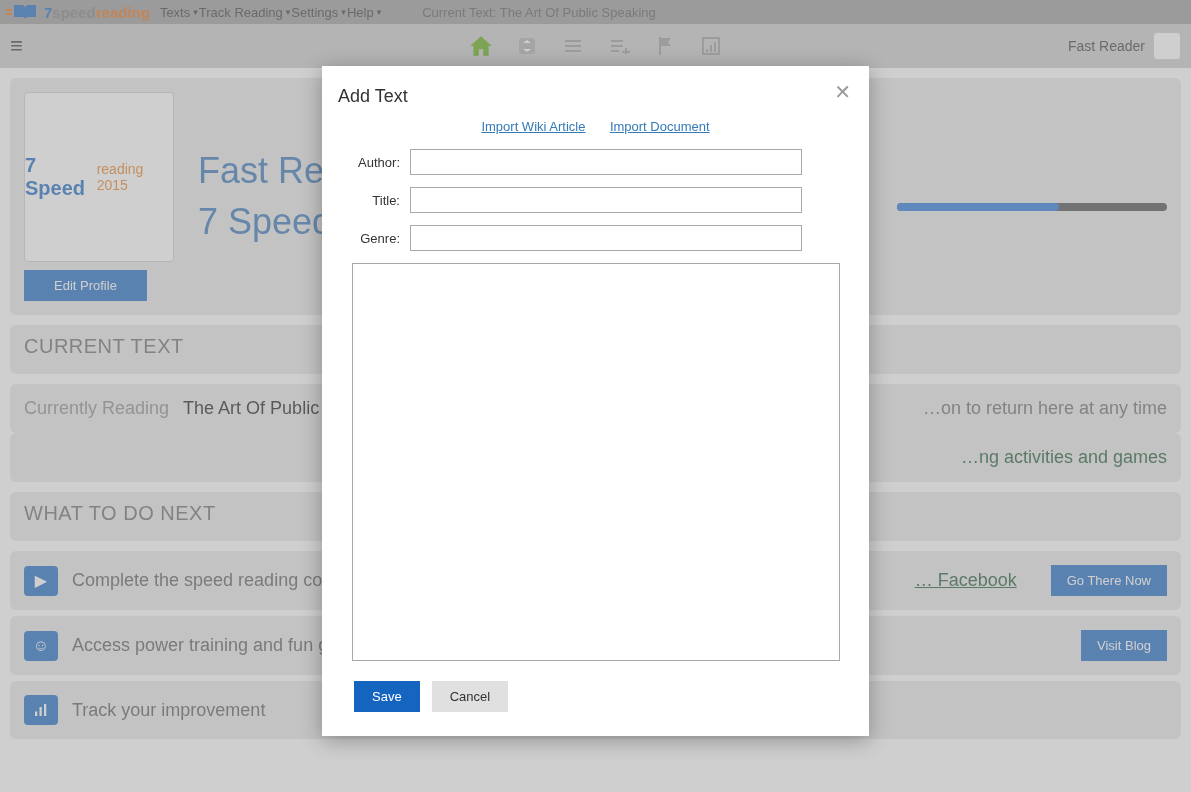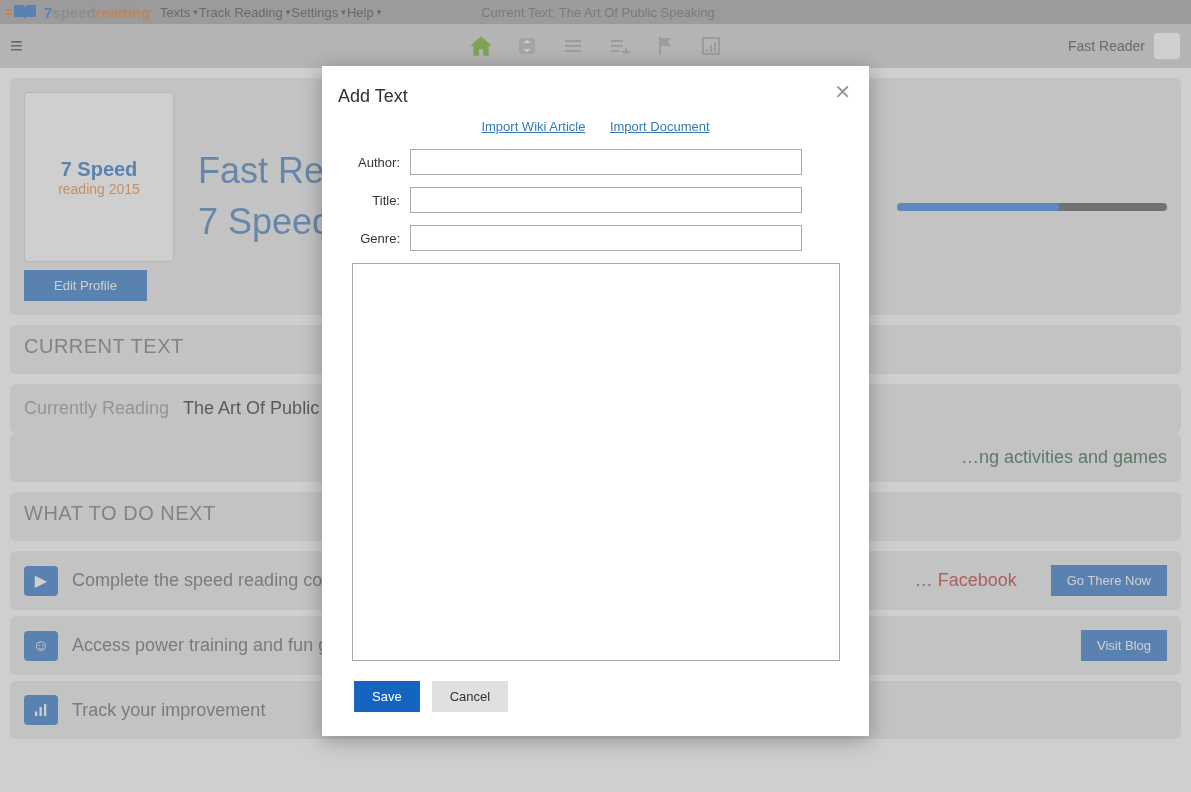--- a/index.html
+++ b/index.html
@@ -7,32 +7,32 @@
 .topbar { background: #969696; height: 24px; display: flex; align-items: center; padding: 0 6px; color: #333; font-size: 13px; }
 .logo { display: flex; align-items: center; gap: 4px; margin-right: 10px; }
 .logo-icon { width: 34px; height: 16px; display: flex; align-items: center; }
 .logo-text { font-weight: bold; font-size: 15px; }
 .logo-7 { color: #1565c0; }
 .logo-speed { color: #7a7a7a; }
 .logo-reading { color: #e26a10; }
 .menu { display: flex; gap: 1px; }
 .menu-item { cursor: pointer; display: flex; align-items: center; gap: 3px; color: #333; }
 .caret { font-size: 9px; }
-.current-text-top { margin-left: 100px; color: #555; }
+.current-text-top { margin-left: 41px; color: #555; }
 .secondary-bar { background: #c8c8c8; height: 44px; display: flex; align-items: center; padding: 0 10px; position: relative; }
 .hamburger { font-size: 22px; color: #333; cursor: pointer; }
 .center-icons { position: absolute; left: 50%; transform: translateX(-50%); display: flex; gap: 18px; }
 .ic { width: 28px; height: 28px; display:flex; align-items:center; justify-content:center; color:#999; cursor:pointer; }
 .ic.home { color: #5aa80b; }
 .user-area { margin-left: auto; display: flex; align-items: center; gap: 8px; color: #333; font-size: 14px; }
 .avatar { width: 28px; height: 28px; background: #fff; border:1px solid #ccc; border-radius:4px;}
 .page { padding: 10px; }
 .panel { background: #e6e6e6; border-radius: 6px; padding: 14px; margin-bottom: 10px; }
 .profile-panel { display: flex; align-items: center; gap: 24px; position:relative;}
-.box-art { width: 150px; height: 170px; background:#fff; border:1px solid #ccc; border-radius:4px; display:flex; flex-direction:column; align-items:center; justify-content:center; }
+.box-art { width: 150px; height: 170px; background:#fff; border:1px solid #ccc; border-radius:4px; display:flex; flex-direction:row; align-items:center; justify-content:center; }
 .box-art .bt1 { color:#1565c0; font-weight:bold; font-size:20px; }
 .box-art .bt2 { color:#e67e22; font-size:14px; }
 .edit-btn { background:#1565c0; color:#fff; border:none; padding:8px 30px; font-size:13px; cursor:pointer; margin-top:8px;}
 .welcome-text { color:#2f6fb4; font-size:36px; line-height:1.4; }
 .prog-area { flex:1; }
 .prog-bar { height:8px; background:#444; border-radius:4px; position:relative; width:270px; margin-left:auto; margin-top:20px;}
 .prog-fill { height:100%; background:#1f71d8; border-radius:4px; width:60%;}
 .section-head { font-size:20px; color:#666; margin-bottom:6px; letter-spacing:0.5px;}
 .section { margin-bottom:10px;}
 .row { background:#e6e6e6; padding:14px; border-radius:6px; display:flex; align-items:center; gap:14px; font-size:18px; color:#555;}
@@ -156,34 +156,35 @@
     </div>
   </div>
 
   <div class="section">
     <div class="panel" style="padding:10px 14px;">
       <div class="section-head">CURRENT TEXT</div>
     </div>
     <div class="row">
       <span class="rlabel">Currently Reading</span>
       <span class="rval">The Art Of Public Speaking</span>
+      <span style="margin-left:auto;color:#666;">…on to return here at any time</span>
     </div>
     <div class="row">
       <span style="margin-left:auto;color:#14532d;">…ng activities and games</span>
     </div>
   </div>
 
   <div class="section todo">
     <div class="panel" style="padding:10px 14px;">
       <div class="section-head">WHAT TO DO NEXT</div>
     </div>
     <div class="row">
       <div class="todo-icon">▶</div>
       <span>Complete the speed reading course</span>
-      <span style="margin-left:auto;color:#b91c1c;">… Facebook</span>
+      <span style="margin-left:auto;color:#14532d;text-decoration:underline;">… Facebook</span>
       <button class="side-btn" style="margin-left:20px;">Go There Now</button>
     </div>
     <div class="row">
       <div class="todo-icon">☺</div>
       <span>Access power training and fun games</span>
       <button class="side-btn">Visit Blog</button>
     </div>
     <div class="row">
       <div class="todo-icon">
         <svg width="18" height="18" viewBox="0 0 24 24" fill="#fff">

